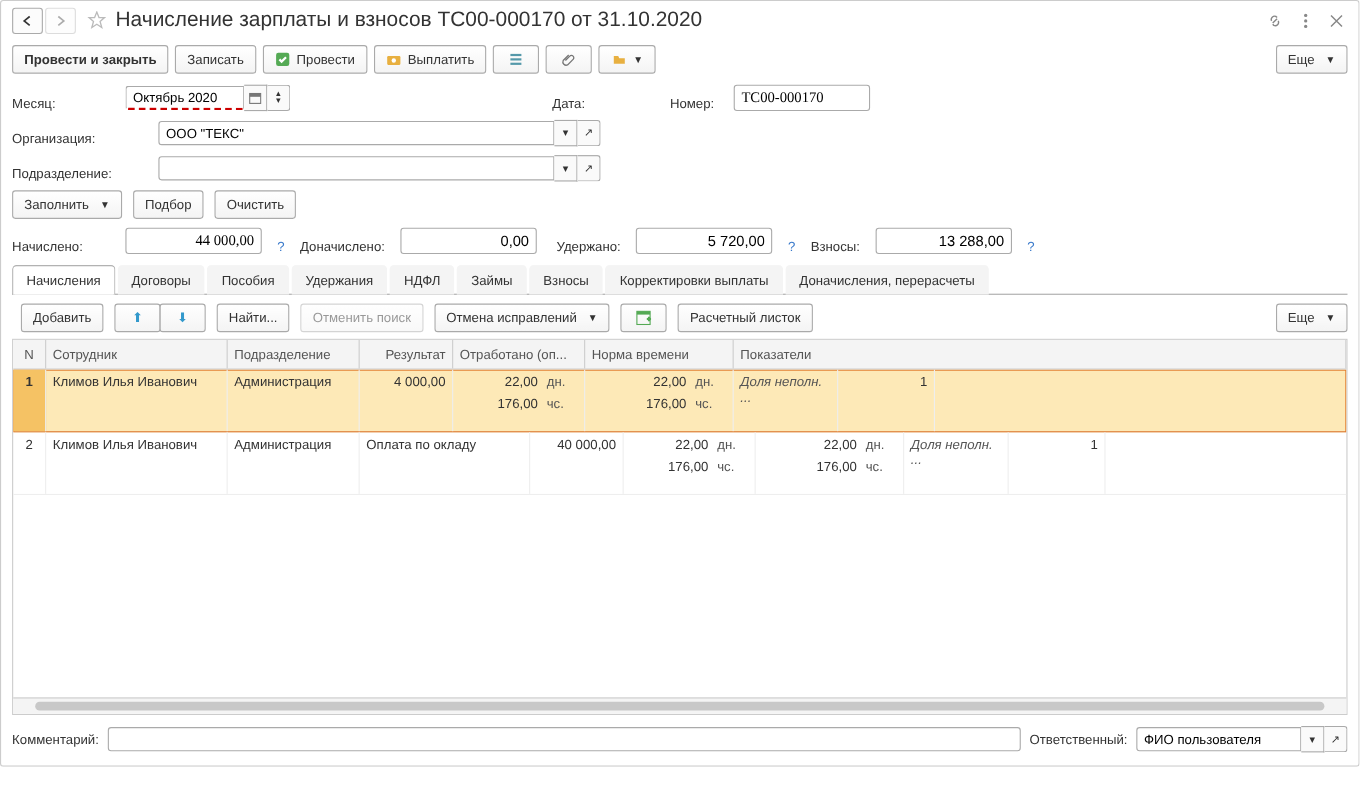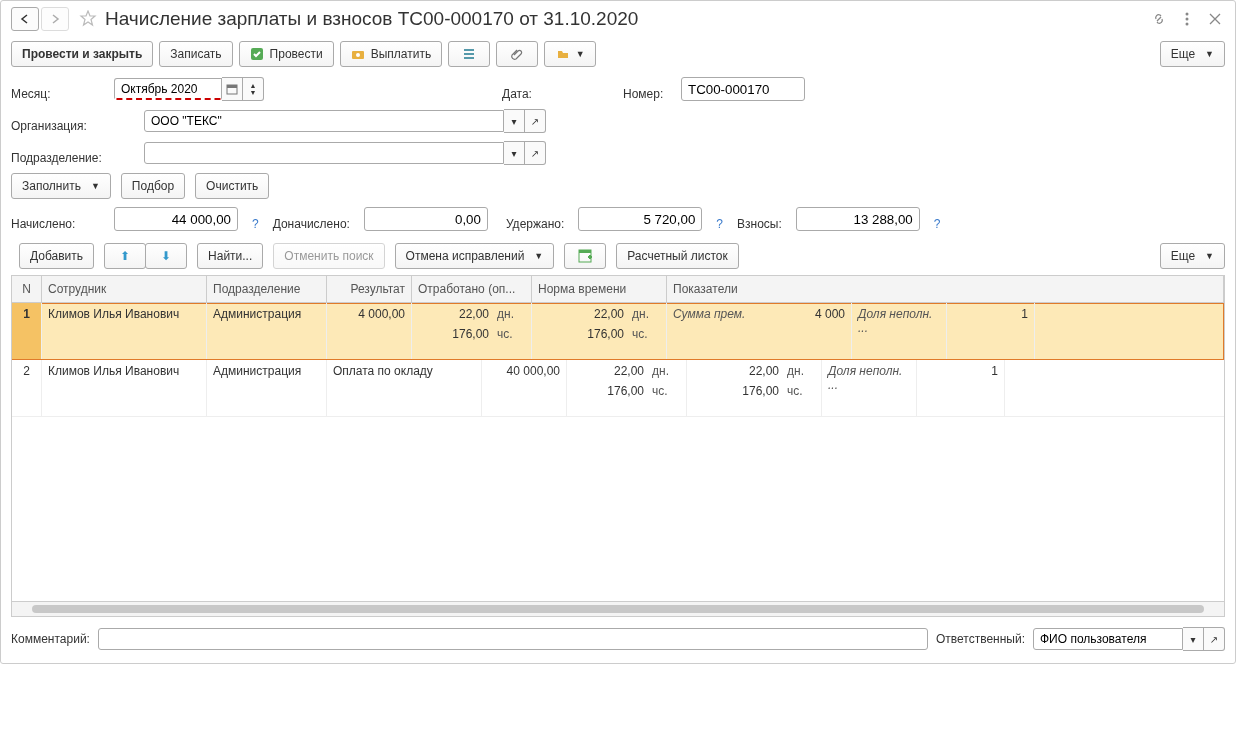--- a/index.html
+++ b/index.html
@@ -152,22 +152,22 @@
             <rect x="1" y="2" width="10" height="9" fill="none" stroke="#777"></rect>
             <rect x="1" y="2" width="10" height="3" fill="#777"></rect>
           </svg>
         </div>
       <div class="addon stack">
           <span>▲</span>
           <span>▼</span>
         </div>
     </div>
     <div style="margin-left:230px" class="lbl">Дата:</div>
-    <div class="lbl" style="min-width:50px;margin-left:18px">Номер:</div>
-    <input class="num-in" style="height: 22px; border: 1px solid rgb(170, 170, 170); border-radius: 3px; padding: 0px 6px;" value="ТС00-000170">
+    <div class="lbl" style="min-width:50px;margin-left:4px">Номер:</div>
+    <input class="num-in" style="height: 22px; border: 1px solid rgb(170, 170, 170); border-radius: 3px; padding: 0px 6px; font-family: Liberation Serif, serif;" value="ТС00-000170">
   </div>
 
   <div class="form-row">
     <div class="lbl" style="min-width:125px">Организация:</div>
     <div class="inputgrp">
       <input class="sel-in" value="ООО &quot;ТЕКС&quot;" style="">
       <div class="addon">▾</div>
       <div class="addon">↗</div>
     </div>
   </div>
@@ -185,32 +185,43 @@
     <div class="btn">
         <span>Заполнить</span> 
         <span style="font-size:9px;margin-left:4px">▼</span>
       </div>
     <div class="btn">Подбор</div>
     <div class="btn">Очистить</div>
   </div>
 
   <div class="form-row">
     <div class="lbl">Начислено:</div>
-    <input class="amt-in" style="height: 22px; border: 1px solid rgb(170, 170, 170); padding: 0px 6px;" value="44 000,00">
+    <input class="amt-in" style="height: 22px; border: 1px solid rgb(170, 170, 170); padding: 0px 6px; font-family: Liberation Serif, serif;" value="44 000,00">
     <span class="q">?</span>
     <div>Доначислено:</div>
     <input class="amt-in" style="height: 22px; border: 1px solid rgb(170, 170, 170); padding: 0px 6px; margin-left: 6px;" value="0,00">
     <div style="margin-left:10px">Удержано:</div>
     <input class="amt-in" style="height: 22px; border: 1px solid rgb(170, 170, 170); padding: 0px 6px; margin-left: 6px;" value="5 720,00">
     <span class="q">?</span>
     <div>Взносы:</div>
     <input class="amt-in" style="height: 22px; border: 1px solid rgb(170, 170, 170); padding: 0px 6px; margin-left: 6px;" value="13 288,00">
     <span class="q">?</span>
   </div>
 
+  <div class="tabs" id="tabs">
+      <div class="tab active">Начисления</div>
+      <div class="tab">Договоры</div>
+      <div class="tab">Пособия</div>
+      <div class="tab">Удержания</div>
+      <div class="tab">НДФЛ</div>
+      <div class="tab">Займы</div>
+      <div class="tab">Взносы</div>
+      <div class="tab">Корректировки выплаты</div>
+      <div class="tab">Доначисления, перерасчеты</div>
+    </div>
 
   <div class="tabtb">
     <div class="btn">Добавить</div>
     <div style="display:flex">
       <div class="btn small">
           <span style="color:#39c">⬆</span>
         </div>
       <div class="btn small" style="margin-left:-1px">
           <span style="color:#39c">⬇</span>
         </div>
@@ -264,26 +275,20 @@
           <div class="gc w-no">
             <div class="ot-row">
               <span class="ot-val">22,00</span>
               <span class="ot-un">дн.</span>
             </div>
             <div class="ot-row">
               <span class="ot-val">176,00</span>
               <span class="ot-un">чс.</span>
             </div>
           </div>
-          <div class="gc w-ind">
-            <div class="ot-row">
-              <span class="ital">Сумма прем.</span>
-              <span style="text-align:right">4 000</span>
-            </div>
-          </div>
           <div class="gc w-sh ital">Доля неполн. ...</div>
           <div class="gc w-last" style="text-align:right">1</div>
         </div>
         <div class="grow">
           <div class="gc w-n" style="">2</div>
           <div class="gc w-emp">Климов Илья Иванович</div>
           <div class="gc w-dep">Администрация</div>
           <div class="gc w-ch">Оплата по окладу</div>
           <div class="gc w-res">40 000,00</div>
           <div class="gc w-ot">

